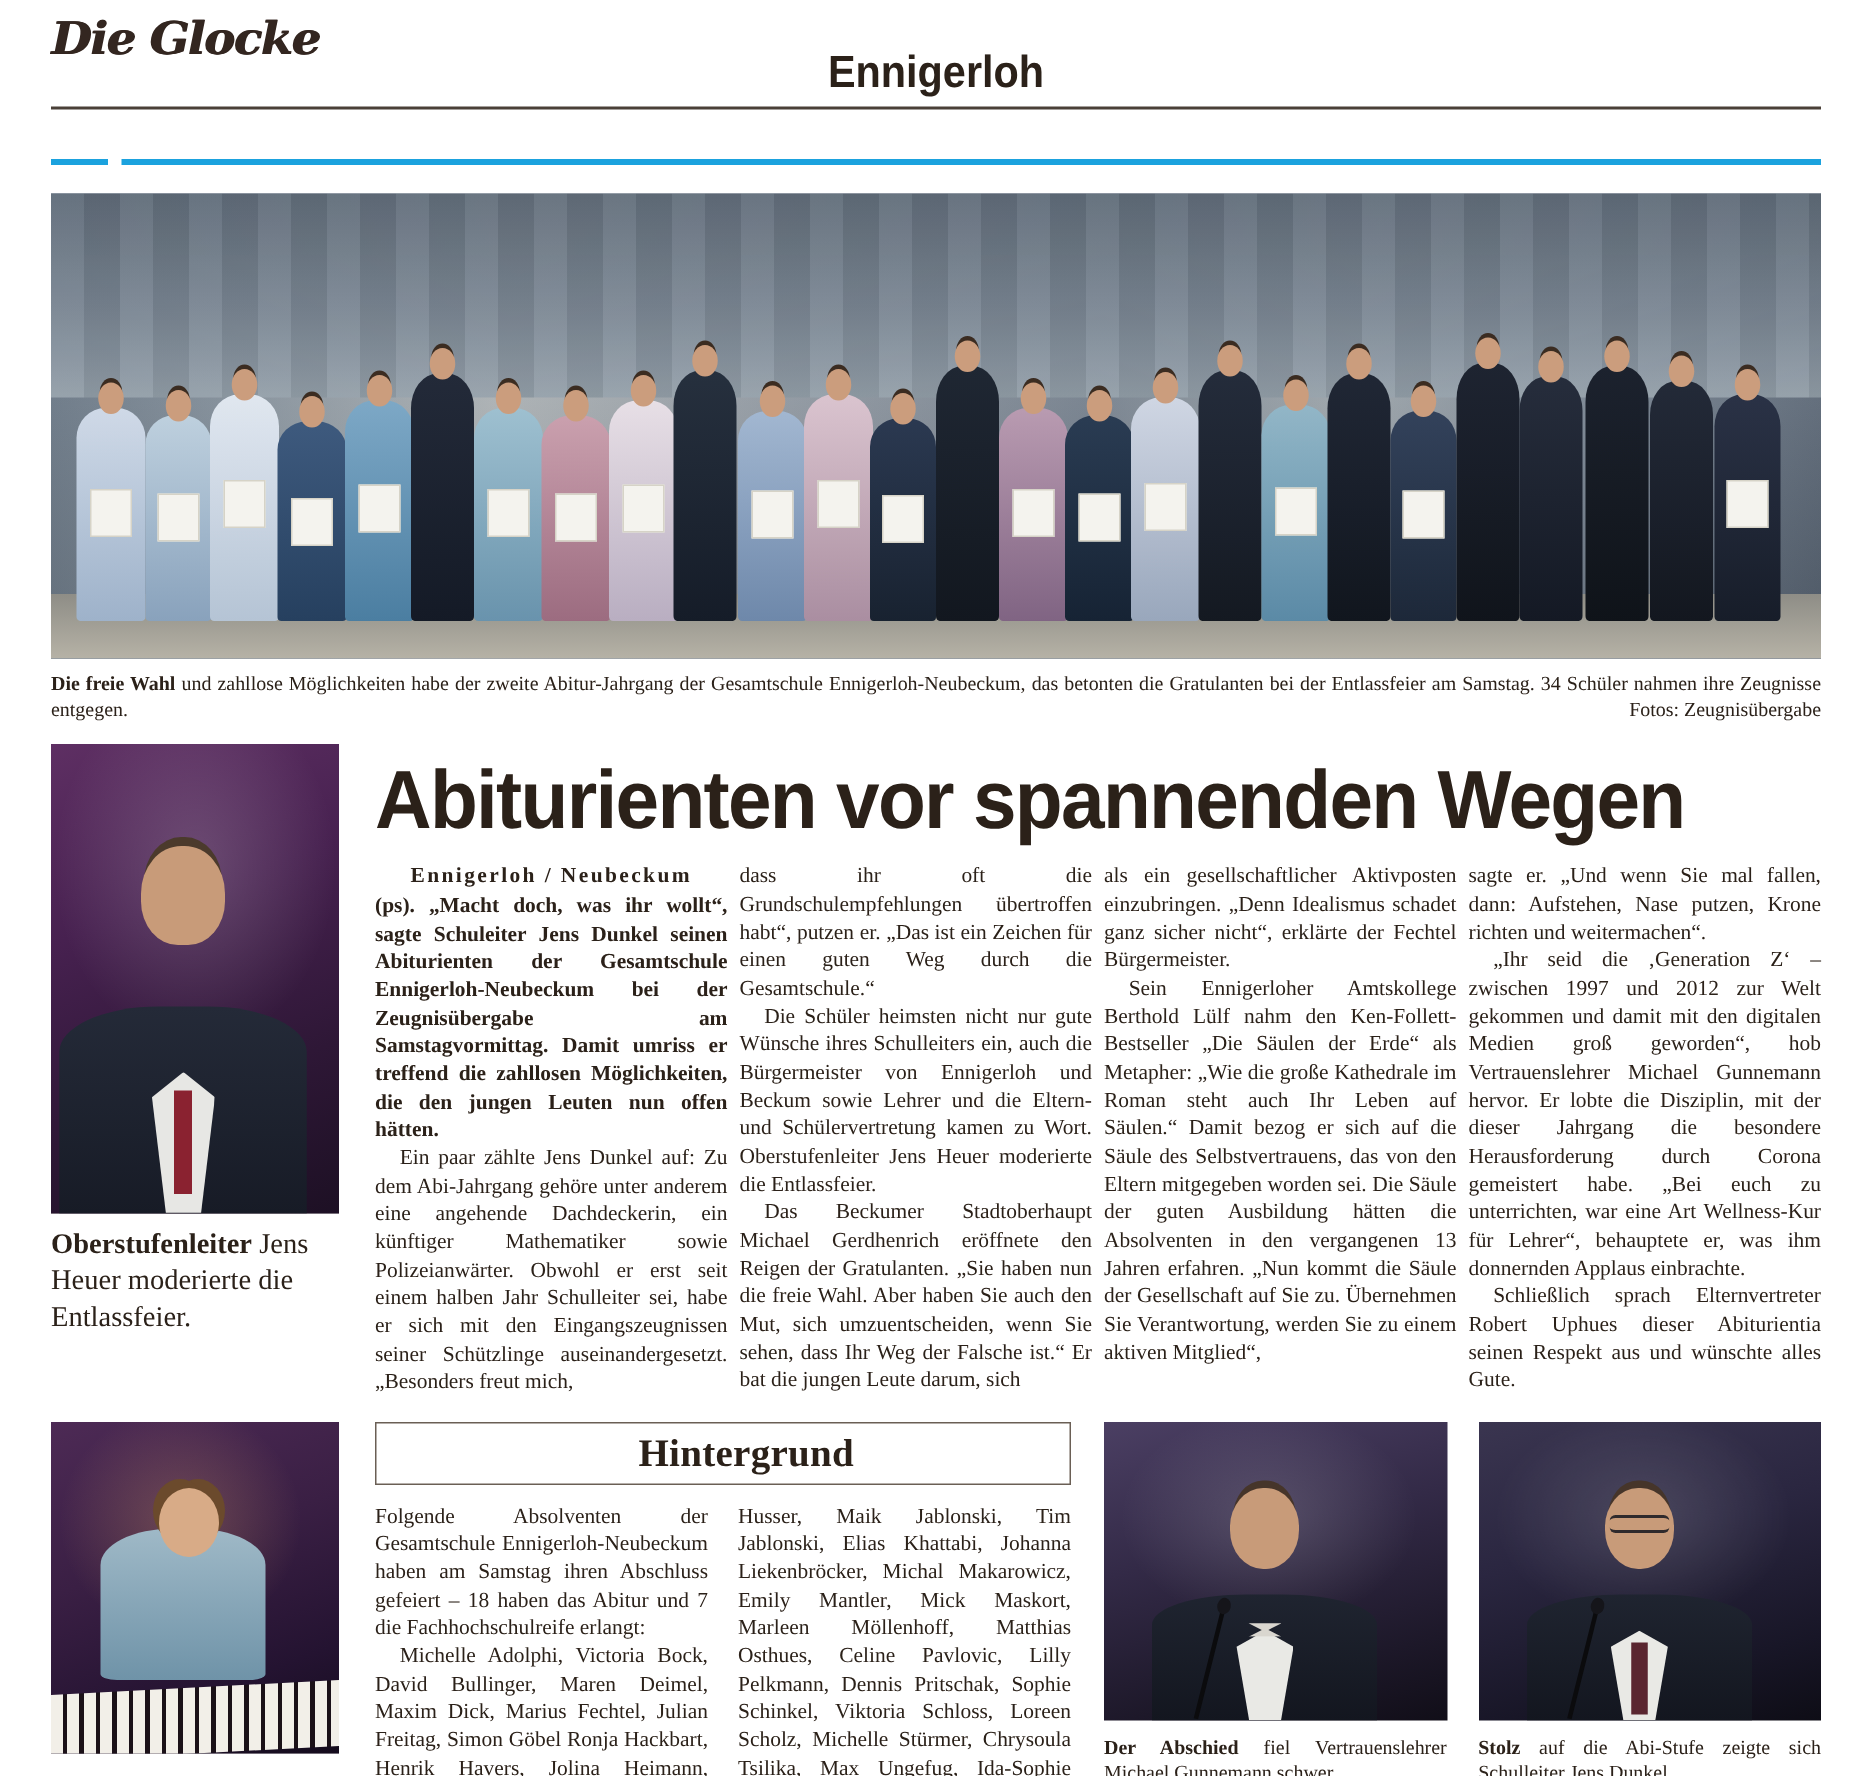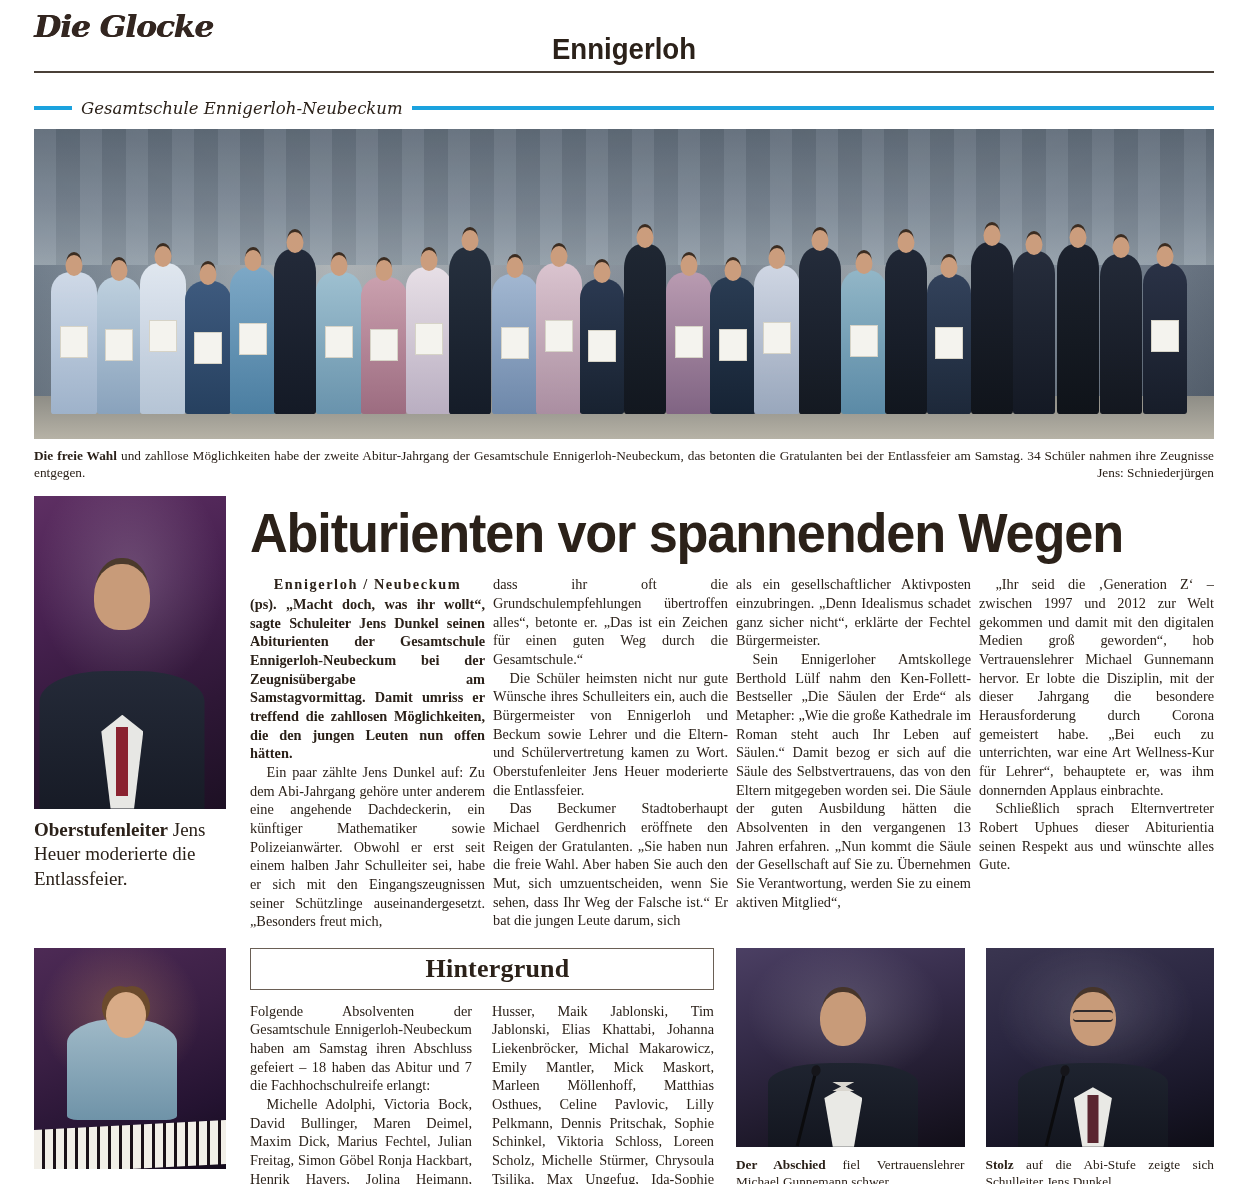--- a/index.html
+++ b/index.html
@@ -470,21 +470,20 @@
 <div class="page">
 
   <div class="masthead">
     <div class="masthead-logo">Die Glocke</div>
     <div class="masthead-section">Ennigerloh</div>
   </div>
   <div class="masthead-rule"></div>
 
   <div class="kicker">
     <span class="kicker-dash"></span>
-    <span class="kicker-text">Gesamtschule Ennigerloh-Neubeckum</span>
     <span class="kicker-line"></span>
   </div>
 
   <div class="hero-photo">
     <div class="hero-bg"></div>
     <div class="hero-wall"></div>
     <div class="hero-ground"></div>
     <div class="hero-people">
       <div class="p" style="left:1.4%;width:46px;height:62%;background:linear-gradient(to bottom,#cfd9e6,#9fb2c9)"></div>
       <div class="p" style="left:5.3%;width:44px;height:60%;background:linear-gradient(to bottom,#bfd0dd,#8aa2bb)"></div>
@@ -510,21 +509,21 @@
       <div class="p nopaper" style="left:79.4%;width:42px;height:75%;background:linear-gradient(to bottom,#1e2430,#10141b)"></div>
       <div class="p nopaper" style="left:83.0%;width:42px;height:71%;background:linear-gradient(to bottom,#262d3b,#141923)"></div>
       <div class="p nopaper" style="left:86.7%;width:42px;height:74%;background:linear-gradient(to bottom,#1c222d,#0f1319)"></div>
       <div class="p nopaper" style="left:90.3%;width:42px;height:70%;background:linear-gradient(to bottom,#232a37,#13171f)"></div>
       <div class="p" style="left:94.0%;width:44px;height:66%;background:linear-gradient(to bottom,#2a3245,#171d28)"></div>
     </div>
   </div>
 
   <div class="hero-caption">
     <b>Die freie Wahl</b><span> und zahllose Möglichkeiten habe der zweite Abitur-Jahrgang der Gesamtschule Ennigerloh-Neubeckum, das betonten die Gratulanten bei der Entlassfeier am Samstag. 34 Schüler nahmen ihre Zeugnisse entgegen.</span>
-    <span class="hero-credit">Jens: Schniederjürgen</span>
+    <span class="hero-credit">Fotos: Zeugnisübergabe</span>
   </div>
 
   <div class="article">
 
     <div class="col-photo">
       <div class="photo-box">
         <div class="photo-speaker">
           <div class="body"></div>
           <div class="shirt"></div>
           <div class="tie"></div>
@@ -541,31 +540,32 @@
       <div class="colgrid4">
 
         <div class="bodycol">
           <p class="first lede">
             <span class="dateline">Ennigerloh / Neubeckum</span><span>(ps). „Macht doch, was ihr wollt“, sagte Schuleiter Jens Dunkel seinen Abiturienten der Gesamtschule Ennigerloh-Neubeckum bei der Zeugnisübergabe am Samstagvormittag. Damit umriss er treffend die zahllosen Möglichkeiten, die den jungen Leuten nun offen hätten.</span>
           </p>
           <p>Ein paar zählte Jens Dunkel auf: Zu dem Abi-Jahrgang gehöre unter anderem eine angehende Dachdeckerin, ein künftiger Mathematiker sowie Polizeianwärter. Obwohl er erst seit einem halben Jahr Schulleiter sei, habe er sich mit den Eingangszeugnissen seiner Schützlinge auseinandergesetzt. „Besonders freut mich,</p>
         </div>
 
         <div class="bodycol">
-          <p class="first">dass ihr oft die Grundschulempfehlungen übertroffen alles“, betonte er. „Das ist ein Zeichen für einen guten Weg durch die Gesamtschule.“</p>
+          <p class="first">dass ihr oft die Grundschulempfehlungen übertroffen habt“, putzen er. „Das ist ein Zeichen für einen guten Weg durch die Gesamtschule.“</p>
           <p>Die Schüler heimsten nicht nur gute Wünsche ihres Schulleiters ein, auch die Bürgermeister von Ennigerloh und Beckum sowie Lehrer und die Eltern- und Schülervertretung kamen zu Wort. Oberstufenleiter Jens Heuer moderierte die Entlassfeier.</p>
           <p>Das Beckumer Stadtoberhaupt Michael Gerdhenrich eröffnete den Reigen der Gratulanten. „Sie haben nun die freie Wahl. Aber haben Sie auch den Mut, sich umzuentscheiden, wenn Sie sehen, dass Ihr Weg der Falsche ist.“ Er bat die jungen Leute darum, sich</p>
         </div>
 
         <div class="bodycol">
           <p class="first">als ein gesellschaftlicher Aktivposten einzubringen. „Denn Idealismus schadet ganz sicher nicht“, erklärte der Fechtel Bürgermeister.</p>
           <p>Sein Ennigerloher Amtskollege Berthold Lülf nahm den Ken-Follett-Bestseller „Die Säulen der Erde“ als Metapher: „Wie die große Kathedrale im Roman steht auch Ihr Leben auf Säulen.“ Damit bezog er sich auf die Säule des Selbstvertrauens, das von den Eltern mitgegeben worden sei. Die Säule der guten Ausbildung hätten die Absolventen in den vergangenen 13 Jahren erfahren. „Nun kommt die Säule der Gesellschaft auf Sie zu. Übernehmen Sie Verantwortung, werden Sie zu einem aktiven Mitglied“,</p>
         </div>
 
         <div class="bodycol">
+          <p class="first">sagte er. „Und wenn Sie mal fallen, dann: Aufstehen, Nase putzen, Krone richten und weitermachen“.</p>
           <p>„Ihr seid die ‚Generation Z‘ – zwischen 1997 und 2012 zur Welt gekommen und damit mit den digitalen Medien groß geworden“, hob Vertrauenslehrer Michael Gunnemann hervor. Er lobte die Disziplin, mit der dieser Jahrgang die besondere Herausforderung durch Corona gemeistert habe. „Bei euch zu unterrichten, war eine Art Wellness-Kur für Lehrer“, behauptete er, was ihm donnernden Applaus einbrachte.</p>
           <p>Schließlich sprach Elternvertreter Robert Uphues dieser Abiturientia seinen Respekt aus und wünschte alles Gute.</p>
         </div>
 
       </div>
     </div>
   </div>
 
   <div class="bottom">
 

